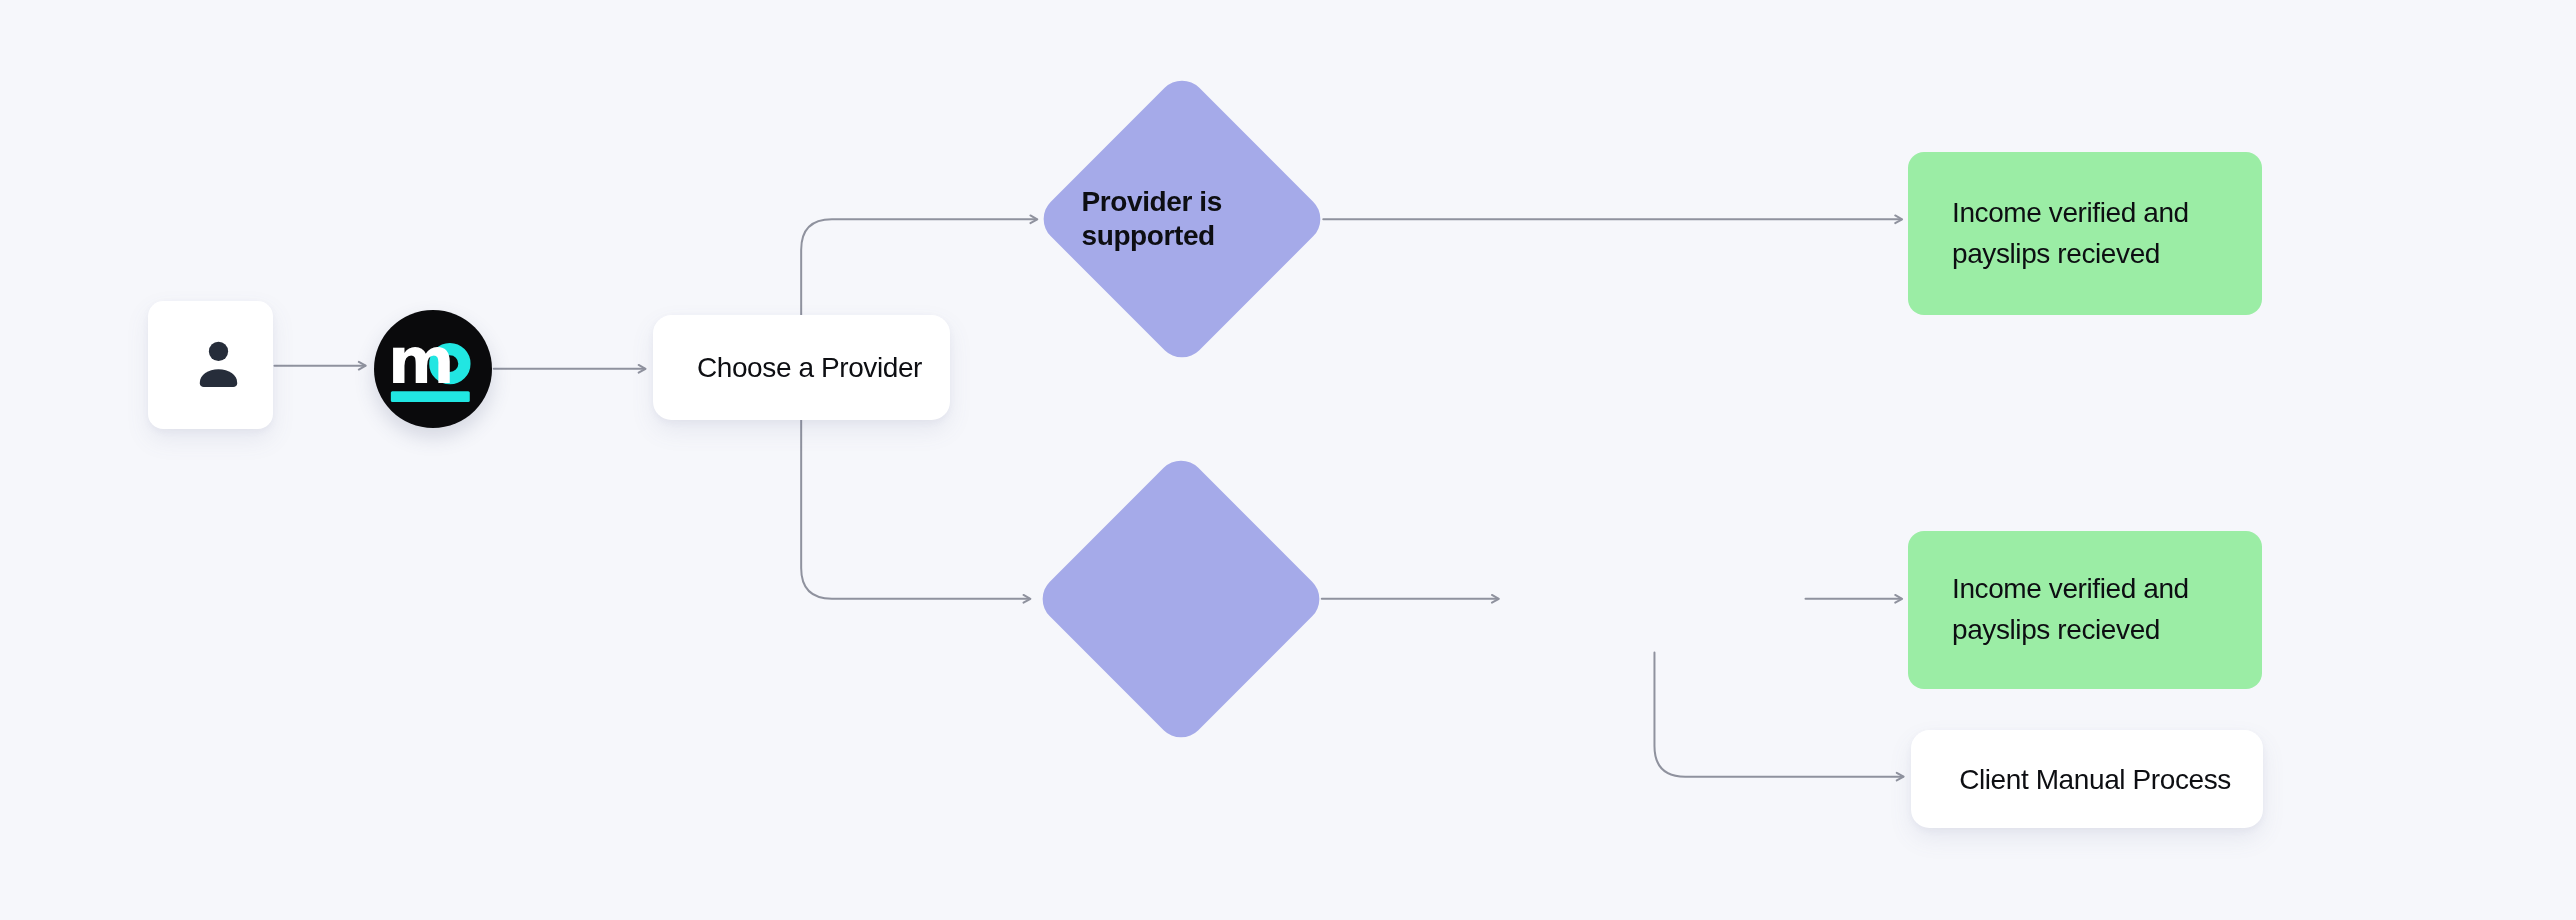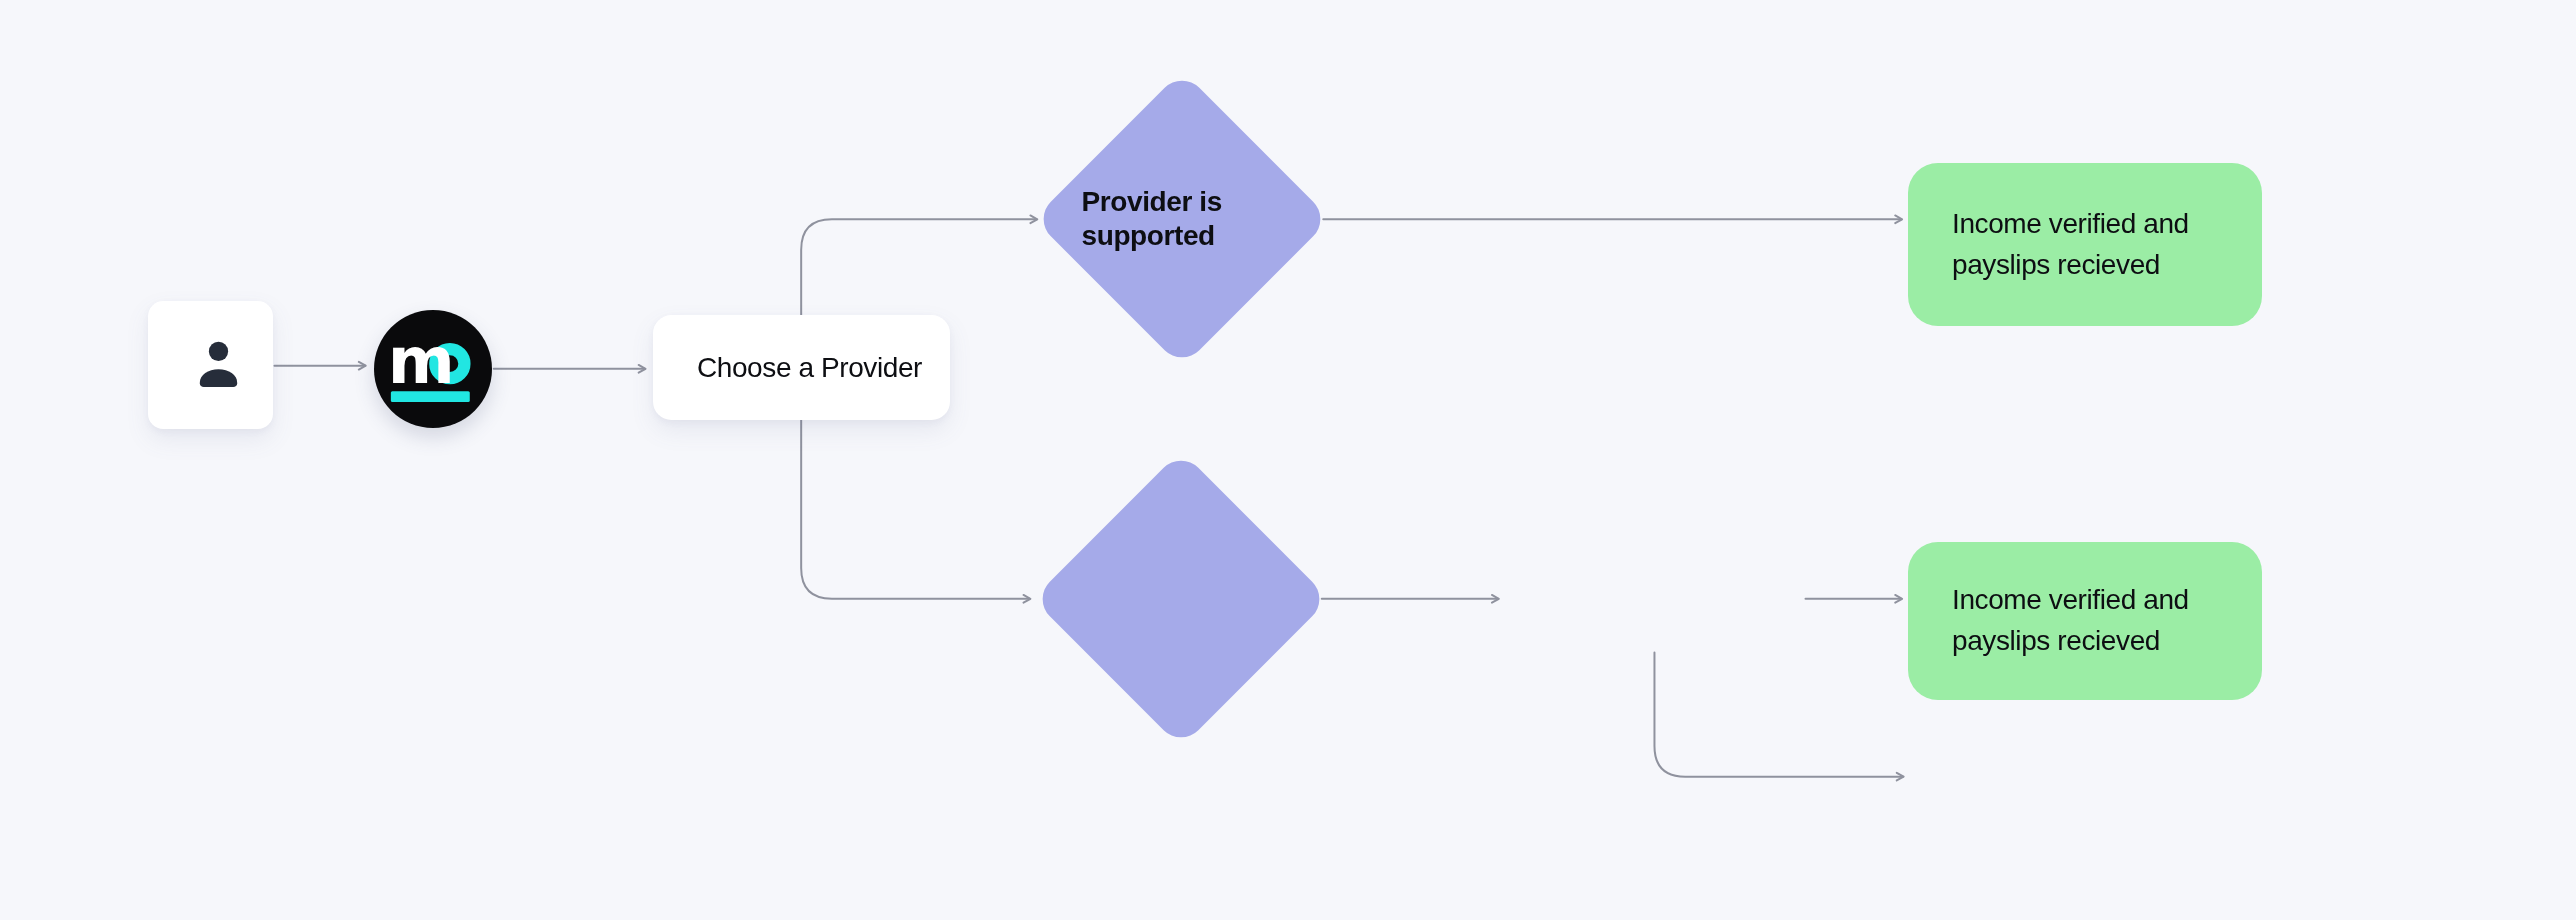--- a/index.html
+++ b/index.html
@@ -62,24 +62,23 @@
   }
   .diamond .dlabel{
     position:relative;width:201px;text-align:left;
     font-size:28px;letter-spacing:-0.4px;line-height:1.22;font-weight:bold;
   }
   .diamond-supported{left:1077px;top:114px;}
   .diamond-not-supported{left:1076px;top:494px;}
 
   .outcome{
     background:var(--success-bg);
-    border-radius:30px;
+    border-radius:16px;
     justify-content:flex-start;
     padding-left:44px;
-    margin-top:11px;
   }
   .outcome .olabel{width:267px;line-height:1.45;}
   .outcome-top{left:1908px;top:152px;width:354px;height:163px;}
   .outcome-bottom{left:1908px;top:531px;width:354px;height:158px;}
 
   .edges path{
     fill:none;
     stroke:var(--connector);
     stroke-width:2.6px;
     stroke-linecap:round;
@@ -138,15 +137,18 @@
 
   <div class="node outcome outcome-top">
     <div class="olabel">Income verified and payslips recieved</div>
   </div>
 
 
   <div class="node outcome outcome-bottom">
     <div class="olabel">Income verified and payslips recieved</div>
   </div>
 
+  <div class="node card client-box">
+    <span>Client Manual Process</span>
+  </div>
 
 </div>
 
 
 </body></html>

